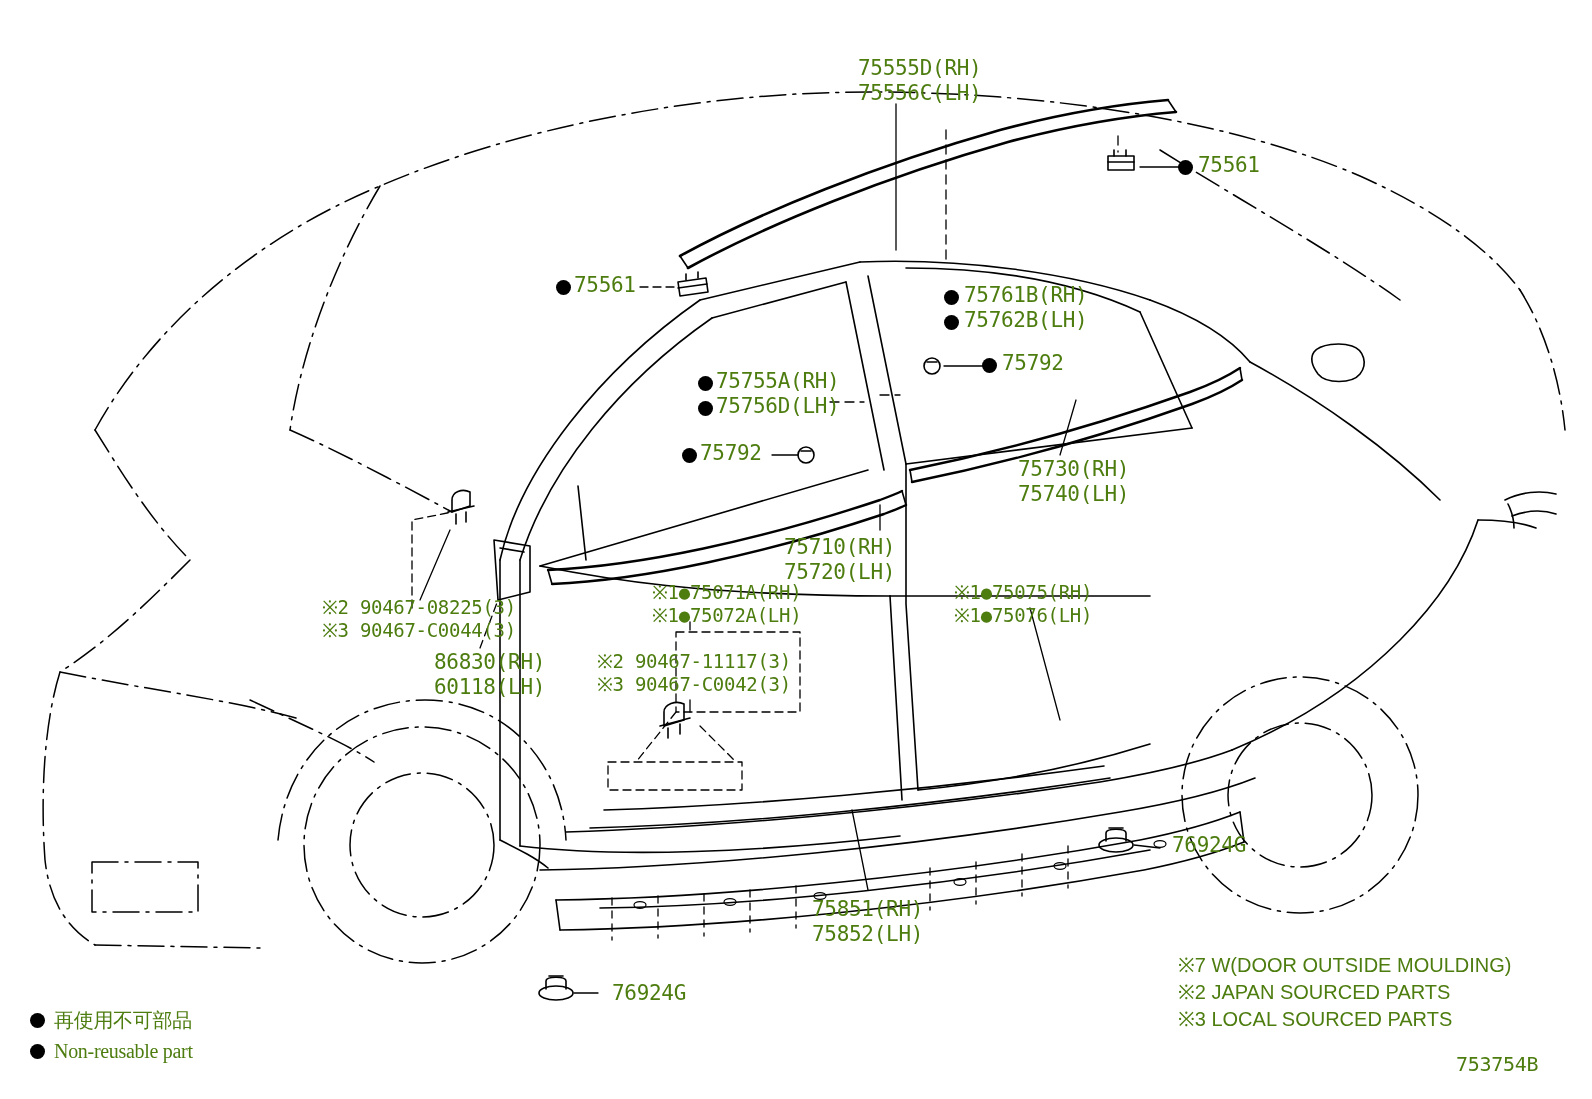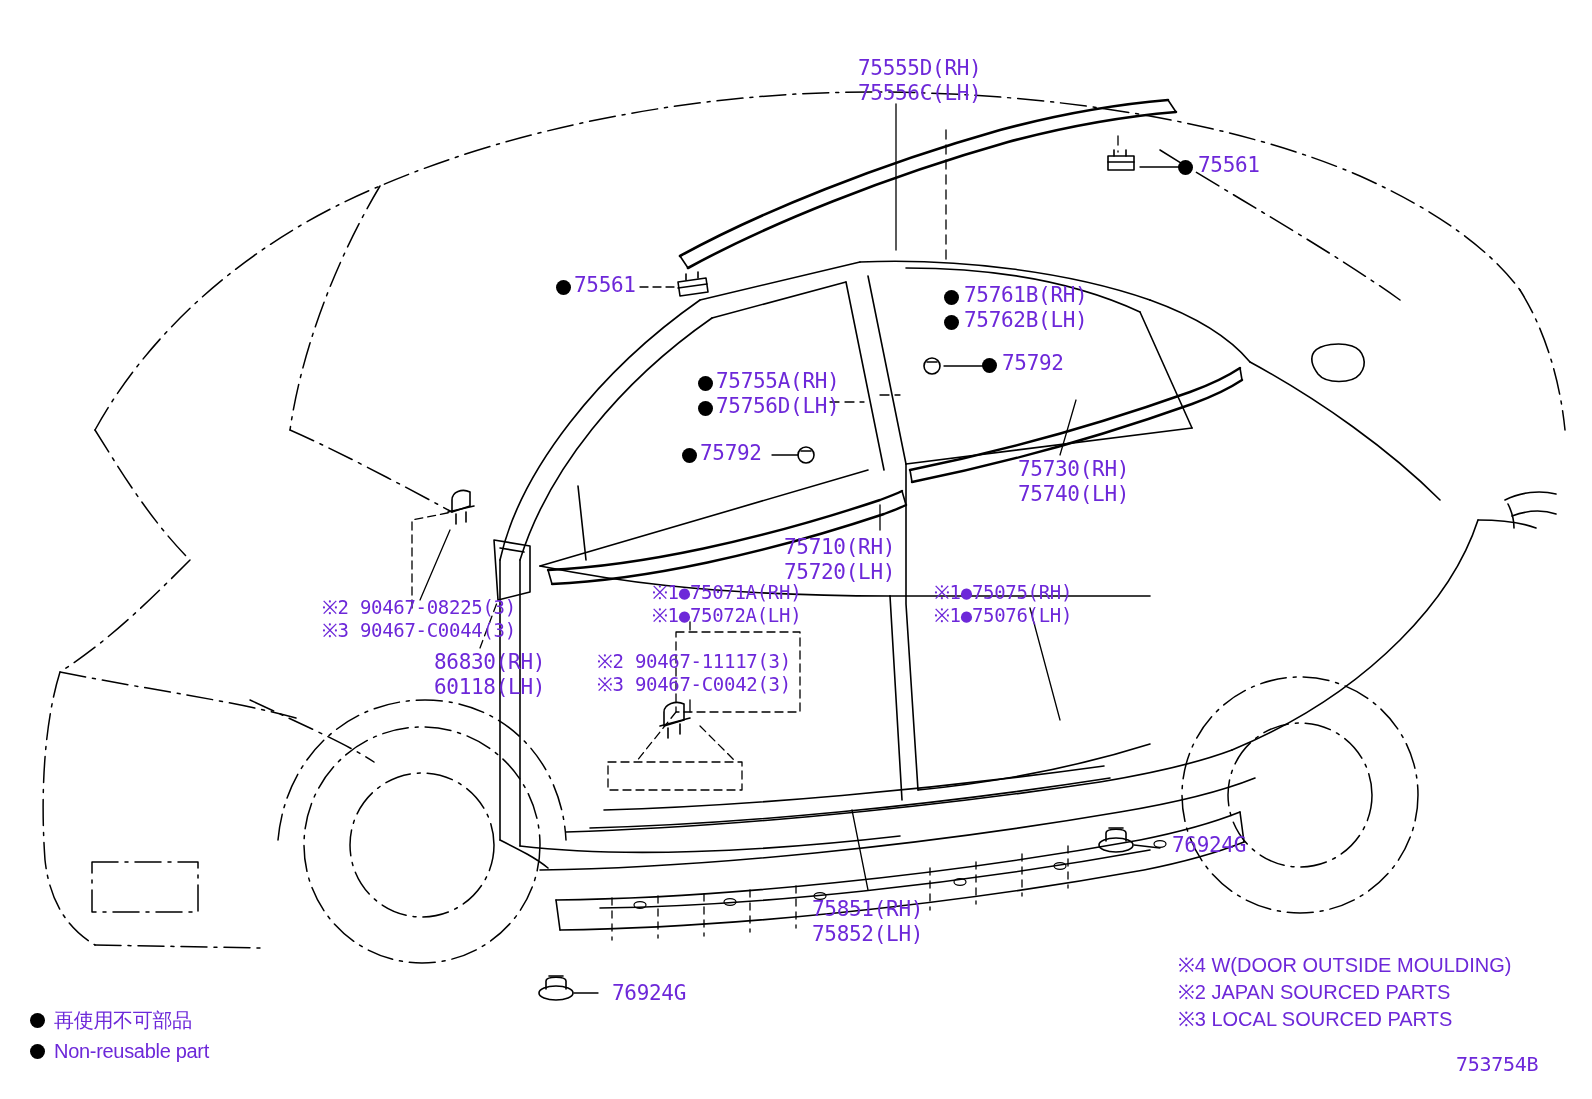--- a/index.html
+++ b/index.html
@@ -20,21 +20,21 @@
     left: 0; top: 0;
     width: 1592px;
     height: 1099px;
   }
   .lbl {
     position: absolute;
     white-space: pre;
     font-family: "DejaVu Sans Mono", monospace;
     font-size: 21px;
     line-height: 25px;
-    color: #6d28d9;
+    color: #4d7c0f;
     letter-spacing: -0.3px;
   }
   .lbl.small {
     font-size: 19px;
     line-height: 23px;
   }
   .lbl.note {
     font-family: "Liberation Sans", sans-serif;
     font-size: 20px;
     line-height: 27px;
@@ -306,38 +306,38 @@
   <div class="lbl" style="left:716px; top:369px;"><span>75755A(RH)</span><br><span>75756D(LH)</span></div>
 
   <div class="lbl" style="left:700px; top:441px;"><span>75792</span></div>
 
   <div class="lbl" style="left:1018px; top:457px;"><span>75730(RH)</span><br><span>75740(LH)</span></div>
 
   <div class="lbl" style="left:784px; top:535px;"><span>75710(RH)</span><br><span>75720(LH)</span></div>
 
   <div class="lbl small" style="left:652px; top:581px;"><span>※1●75071A(RH)</span><br><span>※1●75072A(LH)</span></div>
 
-  <div class="lbl small" style="left:934px; top:581px;"><span>※1●75075(RH)</span><br><span>※1●75076(LH)</span></div>
+  <div class="lbl small" style="left:954px; top:581px;"><span>※1●75075(RH)</span><br><span>※1●75076(LH)</span></div>
 
   <div class="lbl small" style="left:322px; top:596px;"><span>※2 90467-08225(3)</span><br><span>※3 90467-C0044(3)</span></div>
 
   <div class="lbl" style="left:434px; top:650px;"><span>86830(RH)</span><br><span>60118(LH)</span></div>
 
   <div class="lbl small" style="left:582px; top:650px;margin-left:15px;"><span>※2 90467-11117(3)</span><br><span>※3 90467-C0042(3)</span></div>
 
   <div class="lbl" style="left:812px; top:897px;"><span>75851(RH)</span><br><span>75852(LH)</span></div>
 
   <div class="lbl" style="left:1172px; top:833px;"><span>76924G</span></div>
 
   <div class="lbl" style="left:612px; top:981px;"><span>76924G</span></div>
 
-  <div class="lbl note" style="left:1178px; top:952px;"><span>※4 W(DOOR OUTSIDE MOULDING)</span></div>
+  <div class="lbl note" style="left:1178px; top:952px;"><span>※7 W(DOOR OUTSIDE MOULDING)</span></div>
   <div class="lbl note" style="left:1178px; top:979px;"><span>※2 JAPAN SOURCED PARTS</span></div>
   <div class="lbl note" style="left:1178px; top:1006px;"><span>※3 LOCAL SOURCED PARTS</span></div>
 
   <div class="dot" style="left:30px; top:1013px;"></div>
   <div class="lbl legend" style="left:54px; top:1006px;"><span>再使用不可部品</span></div>
   <div class="dot" style="left:30px; top:1044px;"></div>
-  <div class="lbl legend" style="left:54px; top:1037px;"><span>Non-reusable part</span></div>
+  <div class="lbl legend" style="left:54px; top:1037px;font-family:Liberation Serif, serif;"><span>Non-reusable part</span></div>
 
   <div class="lbl code" style="left:1456px; top:1052px;"><span>753754B</span></div>
 
 </div>
 
 </body></html>

